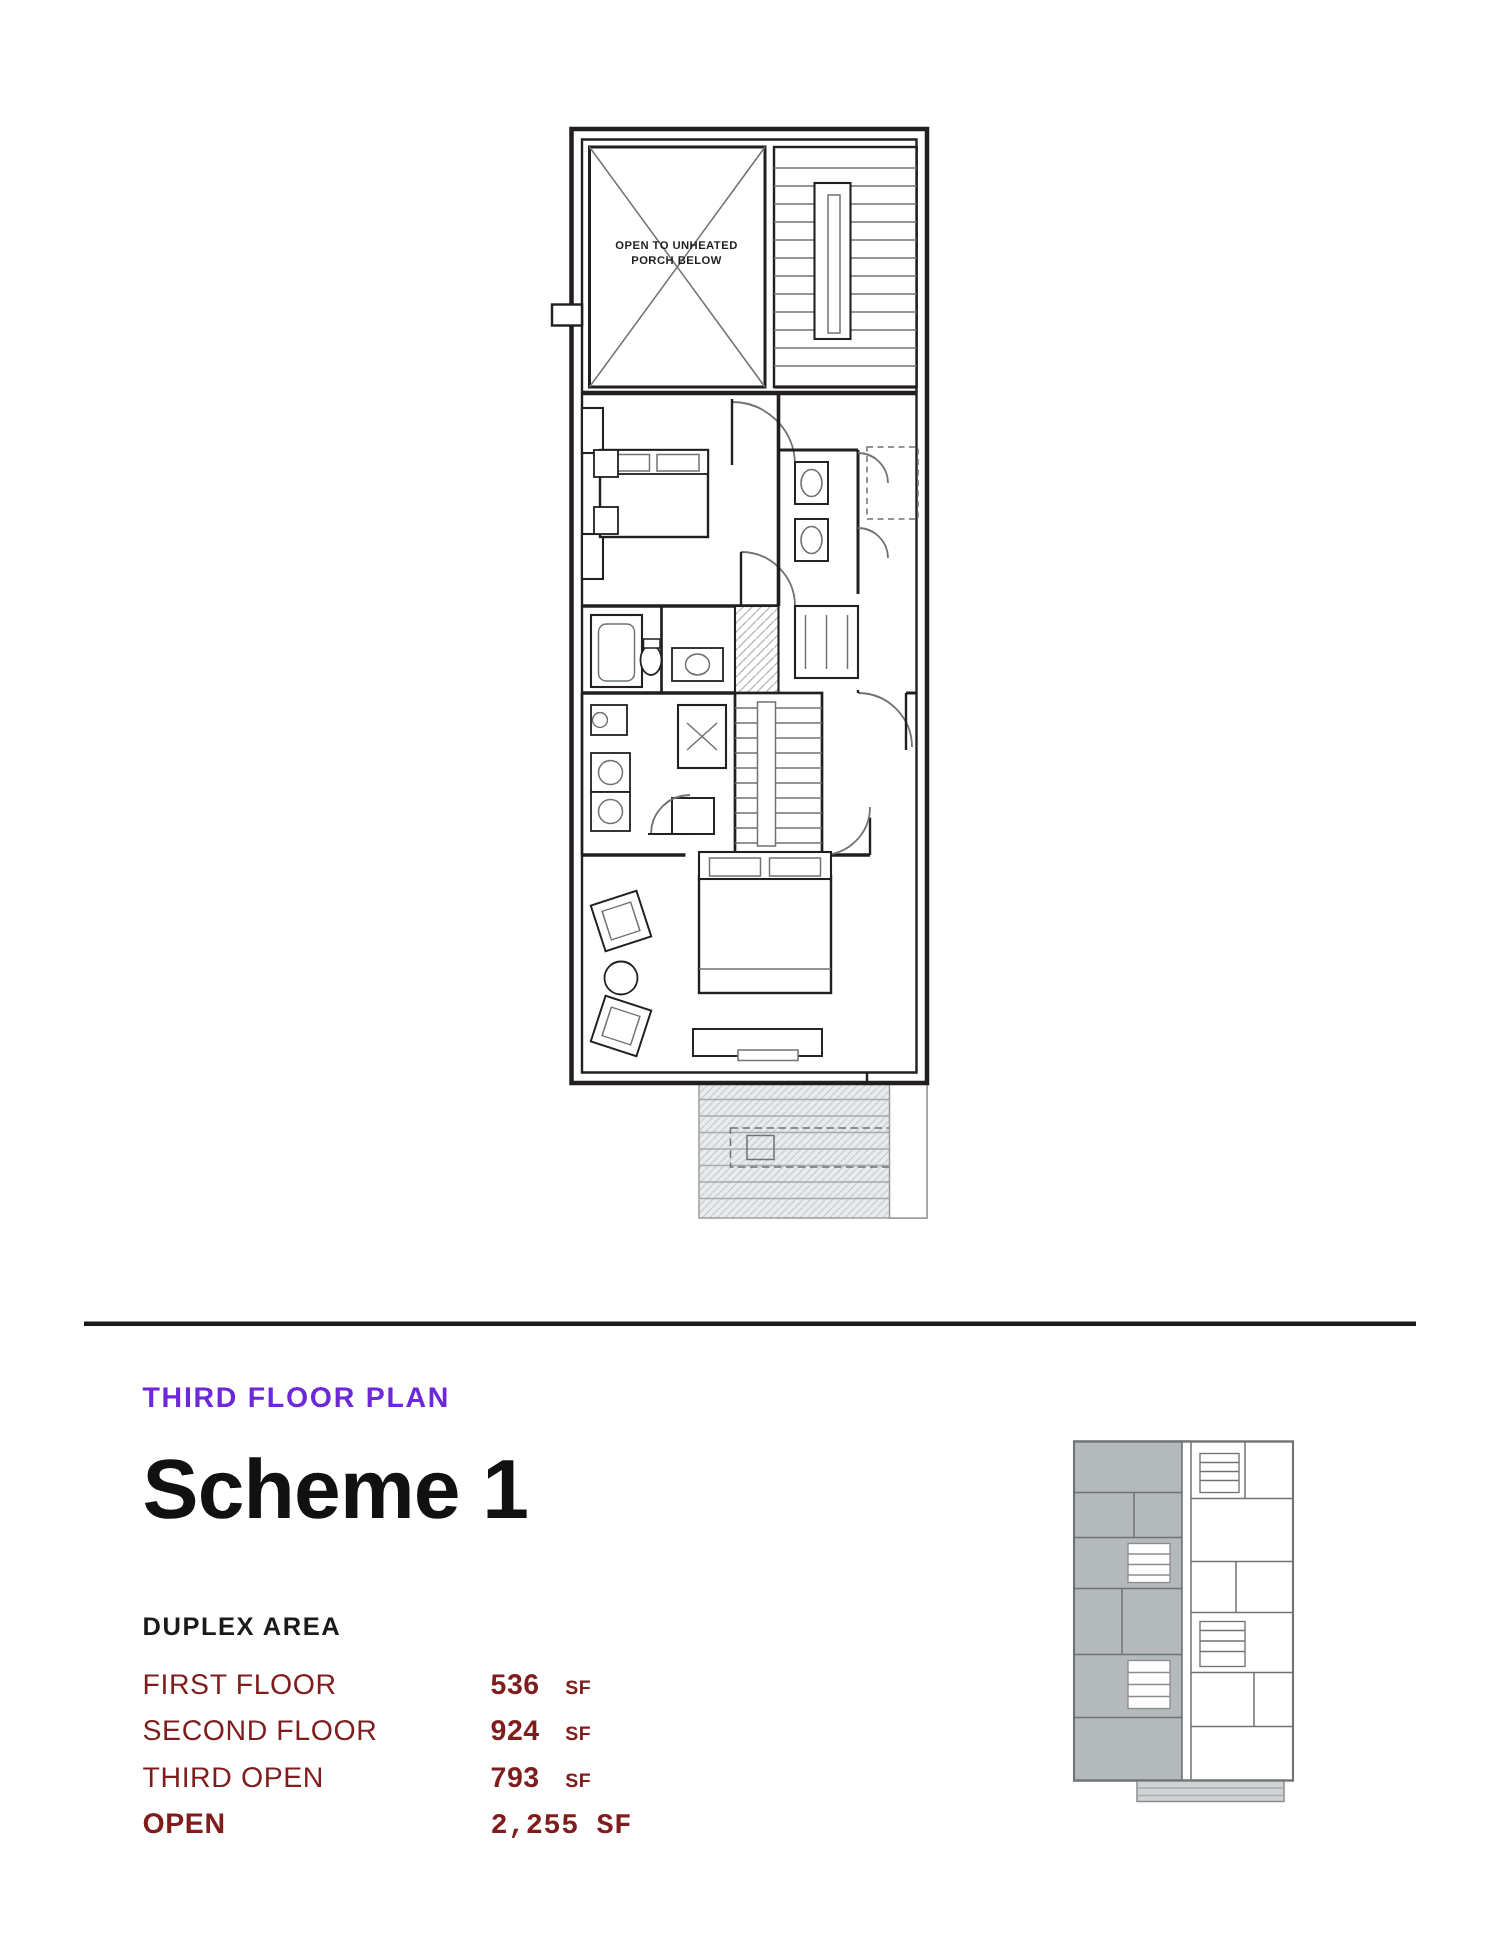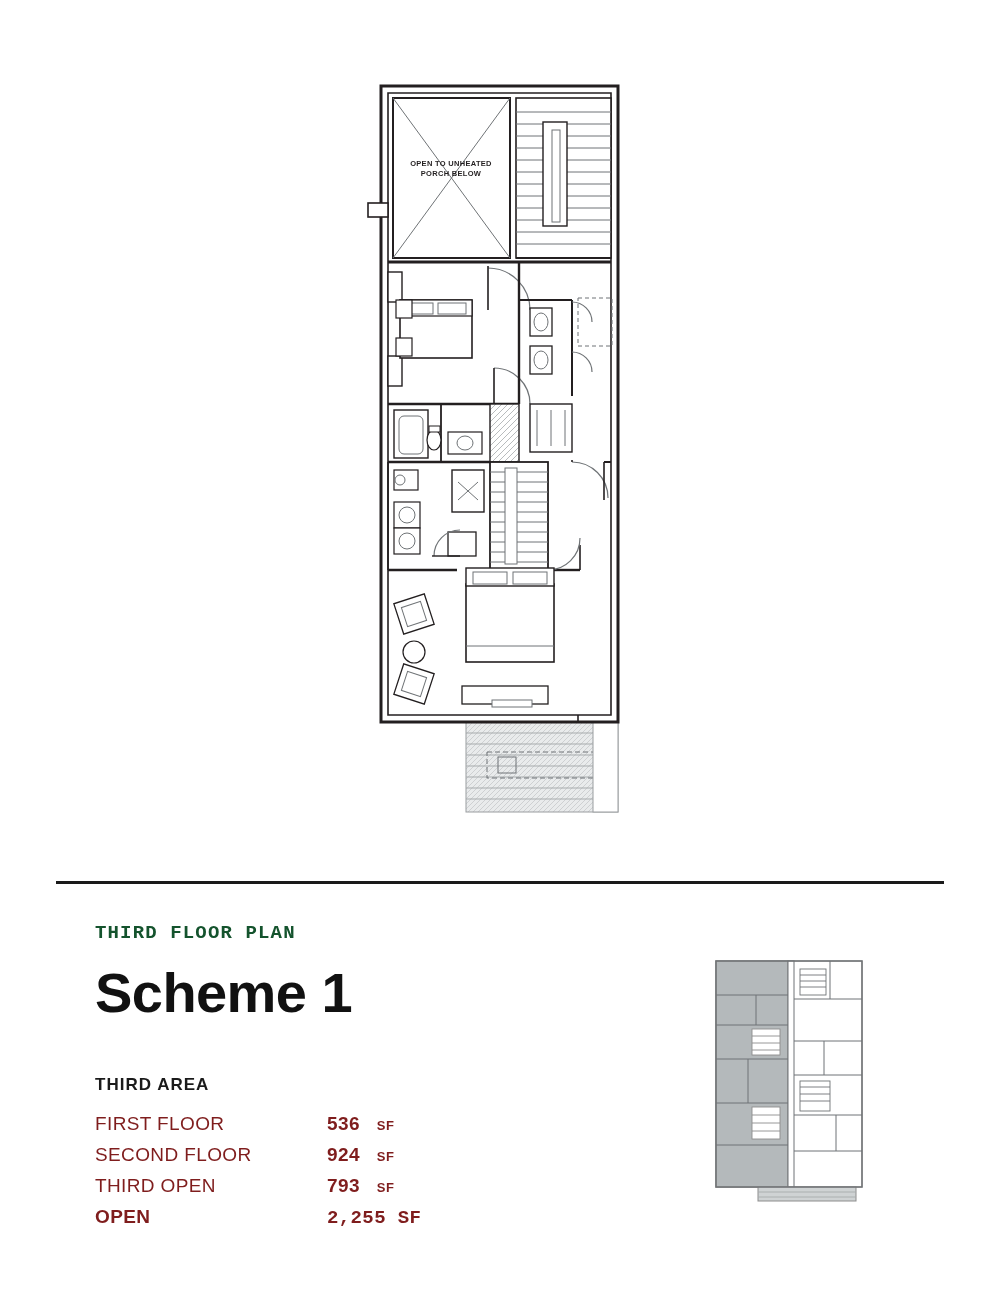--- a/index.html
+++ b/index.html
@@ -44,22 +44,21 @@
   #caption {
     position: absolute;
     left: 95px;
     top: 922px;
     width: 560px;
   }
   #plan-label {
     font-size: 19px;
     font-weight: bold;
     letter-spacing: 0.06em;
-    color: #14532d;
-    font-family: Liberation Mono, monospace;
+    color: #6d28d9;
   }
   #scheme-title {
     margin-top: 20px;
     font-size: 56px;
     font-weight: bold;
     letter-spacing: -0.01em;
     color: #111111;
     line-height: 1.05;
   }
   #area-heading {
@@ -305,21 +304,21 @@
       <text x="451" y="176" text-anchor="middle" font-family="Liberation Sans, sans-serif" font-size="7.5" font-weight="bold" fill="#231f20" letter-spacing="0.3">PORCH BELOW</text>
     </g>
   </svg>
 </div>
 
 <div id="divider"></div>
 
 <div id="caption">
   <div id="plan-label">THIRD FLOOR PLAN</div>
   <div id="scheme-title">Scheme 1</div>
-  <div id="area-heading">THIRD AREA</div>
+  <div id="area-heading">DUPLEX AREA</div>
 
   <table id="area-table">
     <tbody>
       <tr>
         <td class="area-name">FIRST FLOOR</td>
         <td class="area-value"><span>536</span><span class="sf-unit">SF</span></td>
       </tr>
       <tr>
         <td class="area-name">SECOND FLOOR</td>
         <td class="area-value"><span>924</span><span class="sf-unit">SF</span></td>

